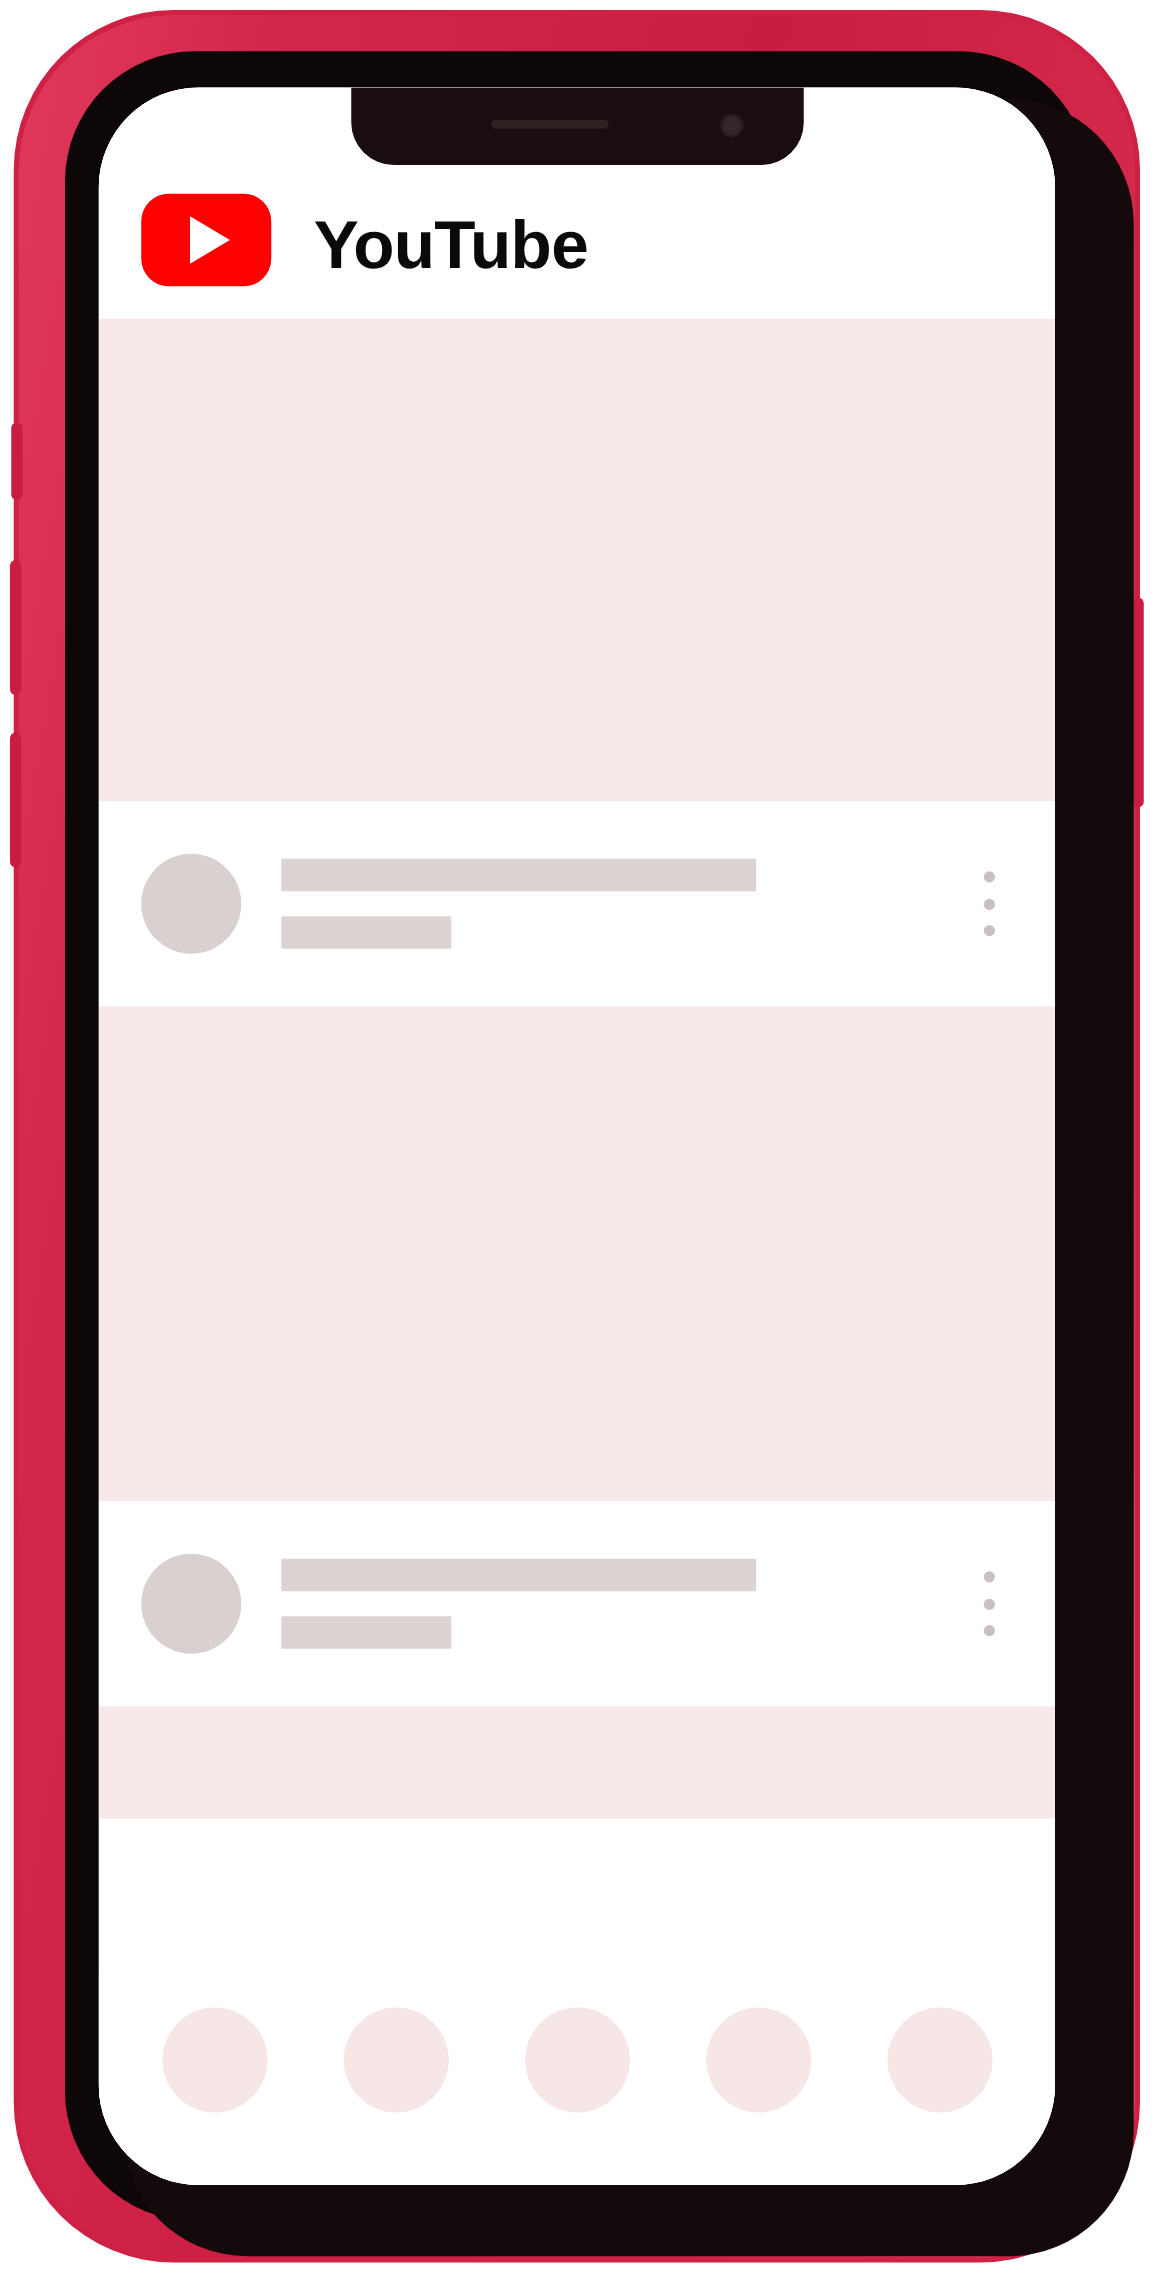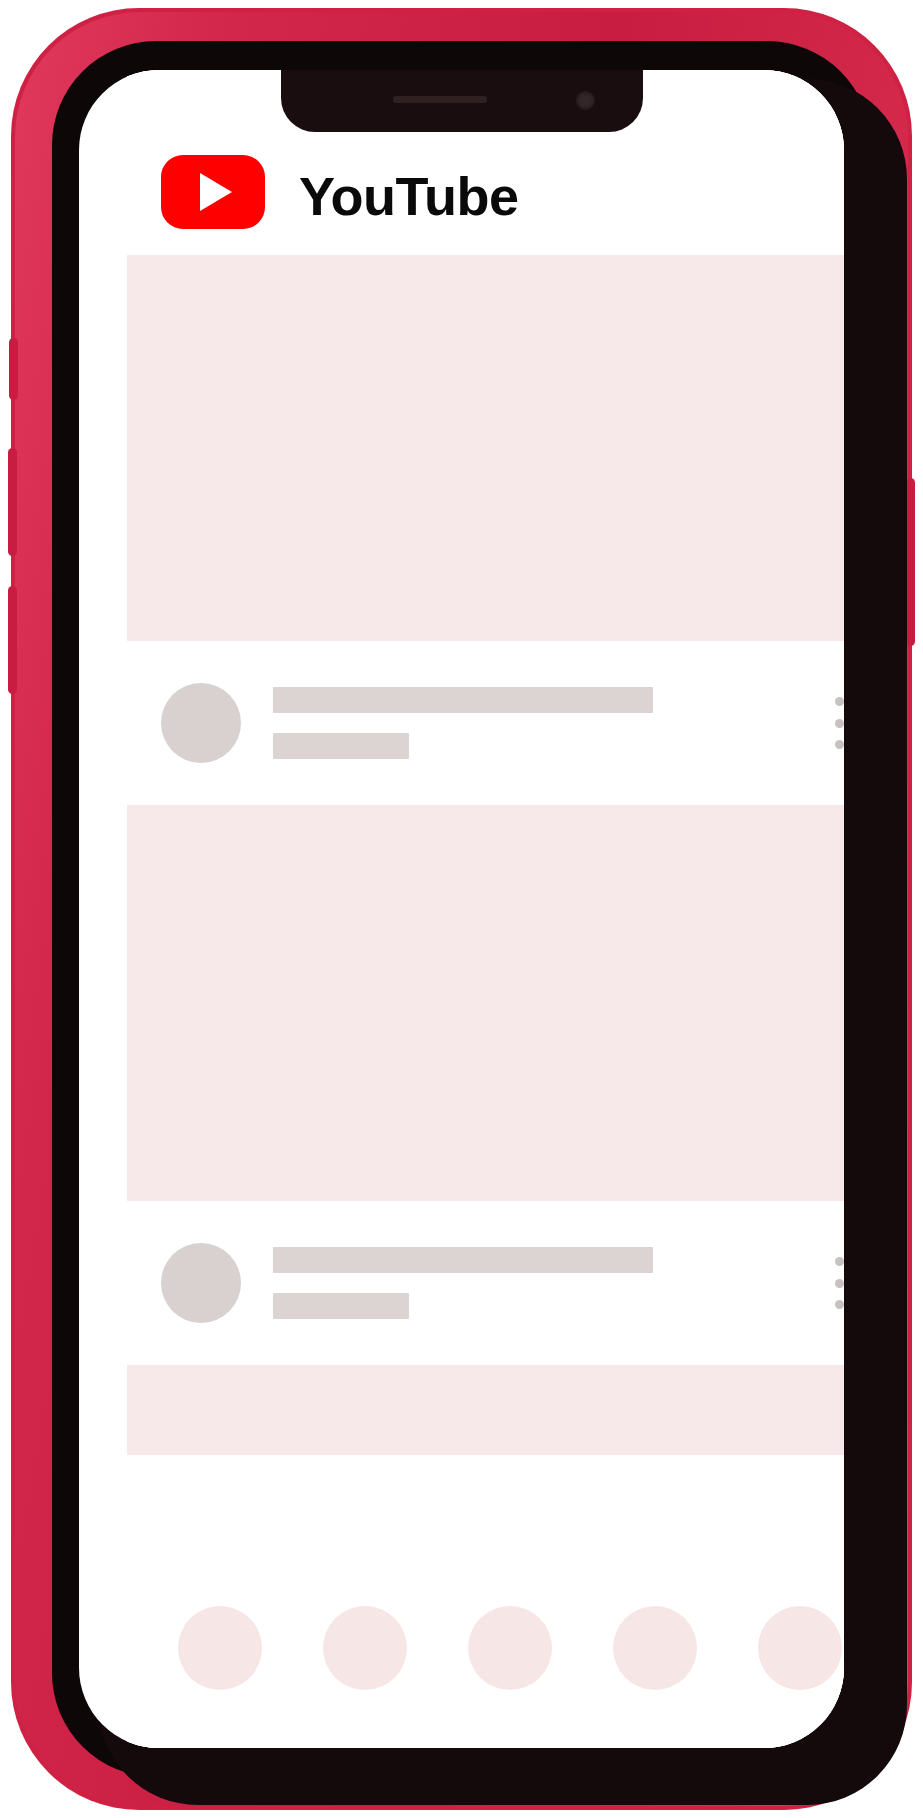--- a/index.html
+++ b/index.html
@@ -100,21 +100,20 @@
   .btn-voldn{ left:-3px; top:578px; width:9px; height:108px; }
   .btn-power{ right:-3px; top:470px; width:9px; height:168px; }
 
   
   .app{
     position:absolute;
     left:0; top:0;
     width:765px; height:1678px;
     display:flex; flex-direction:column;
     background:#ffffff;
-    margin-left:48px;
   }
 
   
   .appbar{
     height:185px;
     flex:0 0 185px;
     display:flex;
     align-items:flex-end;
     padding:0 0 26px 34px;
     background:#ffffff;

